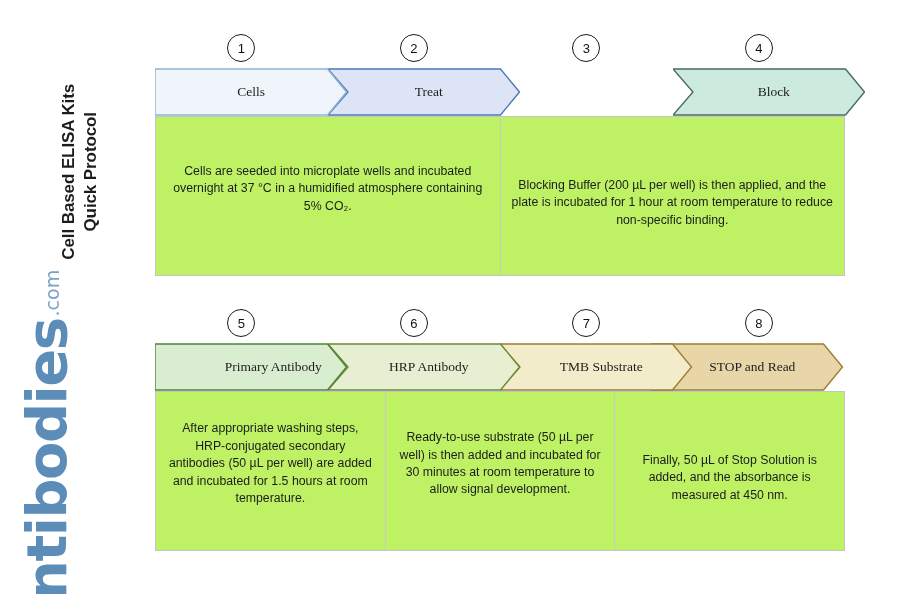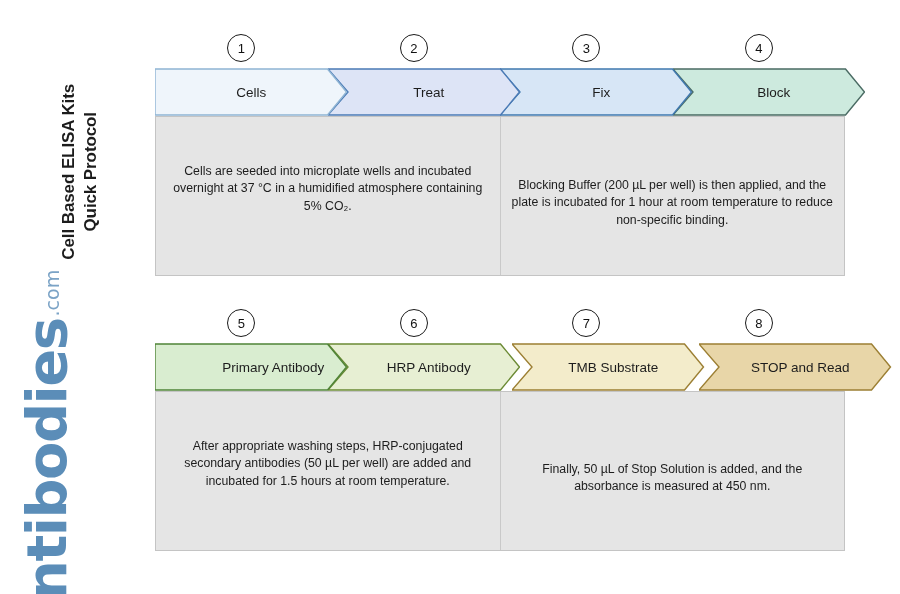--- a/index.html
+++ b/index.html
@@ -119,31 +119,31 @@
     position: absolute;
     inset: 0;
   }
   .chev-label {
     position: relative;
     font-size: 13.5px;
     color: #1d1d1d;
     text-align: center;
     z-index: 2;
     padding-left: 10px;
-    font-family: Liberation Sans, sans-serif;
+    font-family: Liberation Serif, serif;
   }
 
   
   .panels {
     position: relative;
     height: 160px;
     display: flex;
     border: 1px solid #c4c4c4;
     box-sizing: border-box;
-    background: #e5e5e5;
+    background: #bef264;
   }
   .panel {
     flex: 1 1 0;
     box-sizing: border-box;
     border-right: 1px solid #c9c9c9;
     display: flex;
     align-items: center;
     justify-content: center;
     padding: 8px 11px 22px 11px;
   }
@@ -183,26 +183,20 @@
           <polygon points="0,1 172.5,1 191.5,24 172.5,47 0,47" fill="#eff5fb" stroke="#8fb4d4" stroke-width="1.4" stroke-linejoin="miter"></polygon>
         </svg>
         <span class="chev-label" style="padding-left: 0px;">Cells</span>
       </div>
       <div class="chev" style="left: 172.5px; width: 192.5px; z-index: 3; align-items: center;">
         <svg class="chev-shape" width="192.5" height="48" viewBox="0 0 192.5 48">
           <polygon points="0,1 172.5,1 191.5,24 172.5,47 0,47 20,24" fill="#dde4f6" stroke="#4a7ab5" stroke-width="1.4" stroke-linejoin="miter"></polygon>
         </svg>
         <span class="chev-label">Treat</span>
       </div>
-      <div class="chev" style="left: 345px; width: 192.5px; z-index: 2;">
-        <svg class="chev-shape" width="192.5" height="48" viewBox="0 0 192.5 48">
-          <polygon points="0,1 172.5,1 191.5,24 172.5,47 0,47 20,24" fill="#d7e6f6" stroke="#3f78ae" stroke-width="1.4" stroke-linejoin="miter"></polygon>
-        </svg>
-        <span class="chev-label">Fix</span>
-      </div>
       <div class="chev" style="left: 517.5px; width: 192.5px; z-index: 1;">
         <svg class="chev-shape" width="192.5" height="48" viewBox="0 0 192.5 48">
           <polygon points="0,1 172.5,1 191.5,24 172.5,47 0,47 20,24" fill="#cdeade" stroke="#4a6b63" stroke-width="1.4" stroke-linejoin="miter"></polygon>
         </svg>
         <span class="chev-label">Block</span>
       </div>
     </div>
     <div class="panels">
       <div class="panel">
         <div class="panel-text">Cells are seeded into microplate wells and incubated overnight at 37 °C in a humidified atmosphere containing 5% CO₂.</div>
@@ -225,34 +219,37 @@
           <polygon points="0,1 172.5,1 191.5,24 172.5,47 0,47" fill="#d9edd0" stroke="#4f8437" stroke-width="1.4" stroke-linejoin="miter"></polygon>
         </svg>
         <span class="chev-label" style="padding-left: 0px;">Primary Antibody</span>
       </div>
       <div class="chev" style="left: 172.5px; width: 192.5px; z-index: 3;">
         <svg class="chev-shape" width="192.5" height="48" viewBox="0 0 192.5 48">
           <polygon points="0,1 172.5,1 191.5,24 172.5,47 0,47 20,24" fill="#e7efd3" stroke="#6b8a34" stroke-width="1.4" stroke-linejoin="miter"></polygon>
         </svg>
         <span class="chev-label">HRP Antibody</span>
       </div>
-      <div class="chev" style="left: 357px; width: 192.5px; z-index: 2;">
+      <div class="chev" style="left: 345px; width: 192.5px; z-index: 2;">
         <svg class="chev-shape" width="192.5" height="48" viewBox="0 0 192.5 48">
           <polygon points="0,1 172.5,1 191.5,24 172.5,47 0,47 20,24" fill="#f3eccb" stroke="#9c7f33" stroke-width="1.4" stroke-linejoin="miter"></polygon>
         </svg>
         <span class="chev-label">TMB Substrate</span>
       </div>
-      <div class="chev" style="left: 544px; width: 192.5px; z-index: 1; align-items: center;">
+      <div class="chev" style="left: 496px; width: 192.5px; z-index: 1; align-items: center;">
         <svg class="chev-shape" width="192.5" height="48" viewBox="0 0 192.5 48">
           <polygon points="0,1 172.5,1 191.5,24 172.5,47 0,47 20,24" fill="#e8d6a8" stroke="#9c7f33" stroke-width="1.4" stroke-linejoin="miter"></polygon>
         </svg>
         <span class="chev-label">STOP and Read</span>
       </div>
     </div>
     <div class="panels">
       <div class="panel">
         <div class="panel-text">After appropriate washing steps, HRP-conjugated secondary antibodies (50 µL per well) are added and incubated for 1.5 hours at room temperature.</div>
       </div>
       <div class="panel">
+        <div class="panel-text">Ready-to-use substrate (50 µL per well) is then added and incubated for 30 minutes at room temperature to allow signal development.</div>
+      </div>
+      <div class="panel">
         <div class="panel-text">Finally, 50 µL of Stop Solution is added, and the absorbance is measured at 450 nm.</div>
       </div>
     </div>
   </div>
 
 </body></html>

